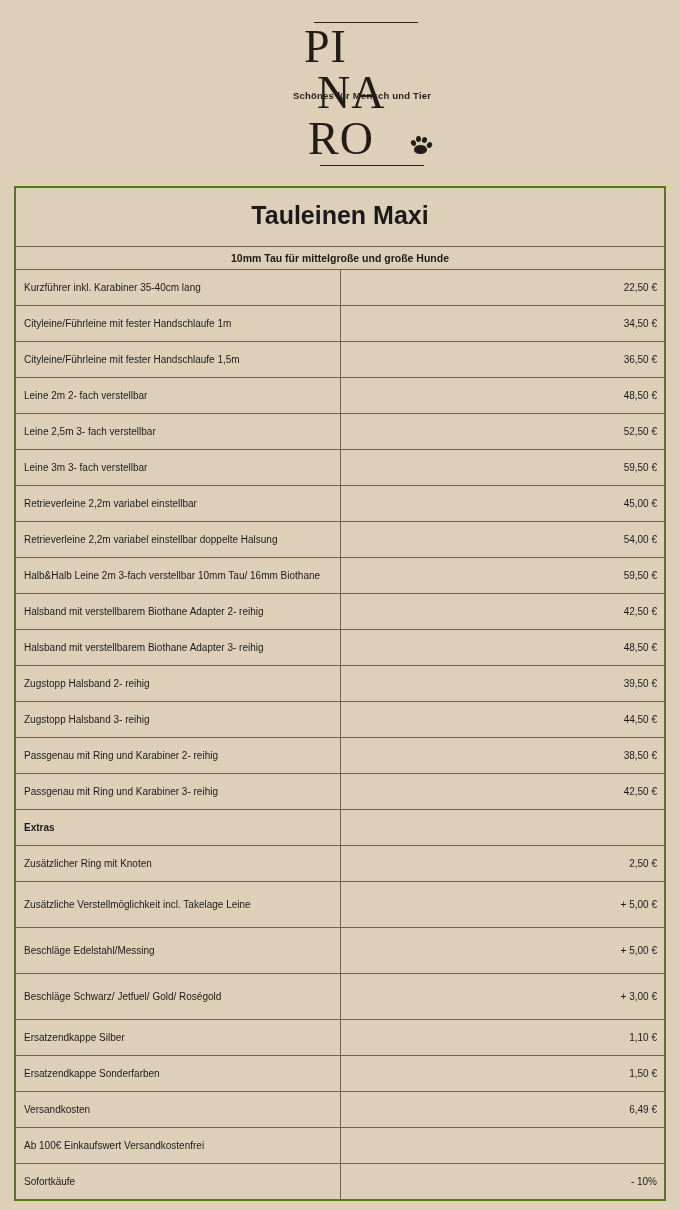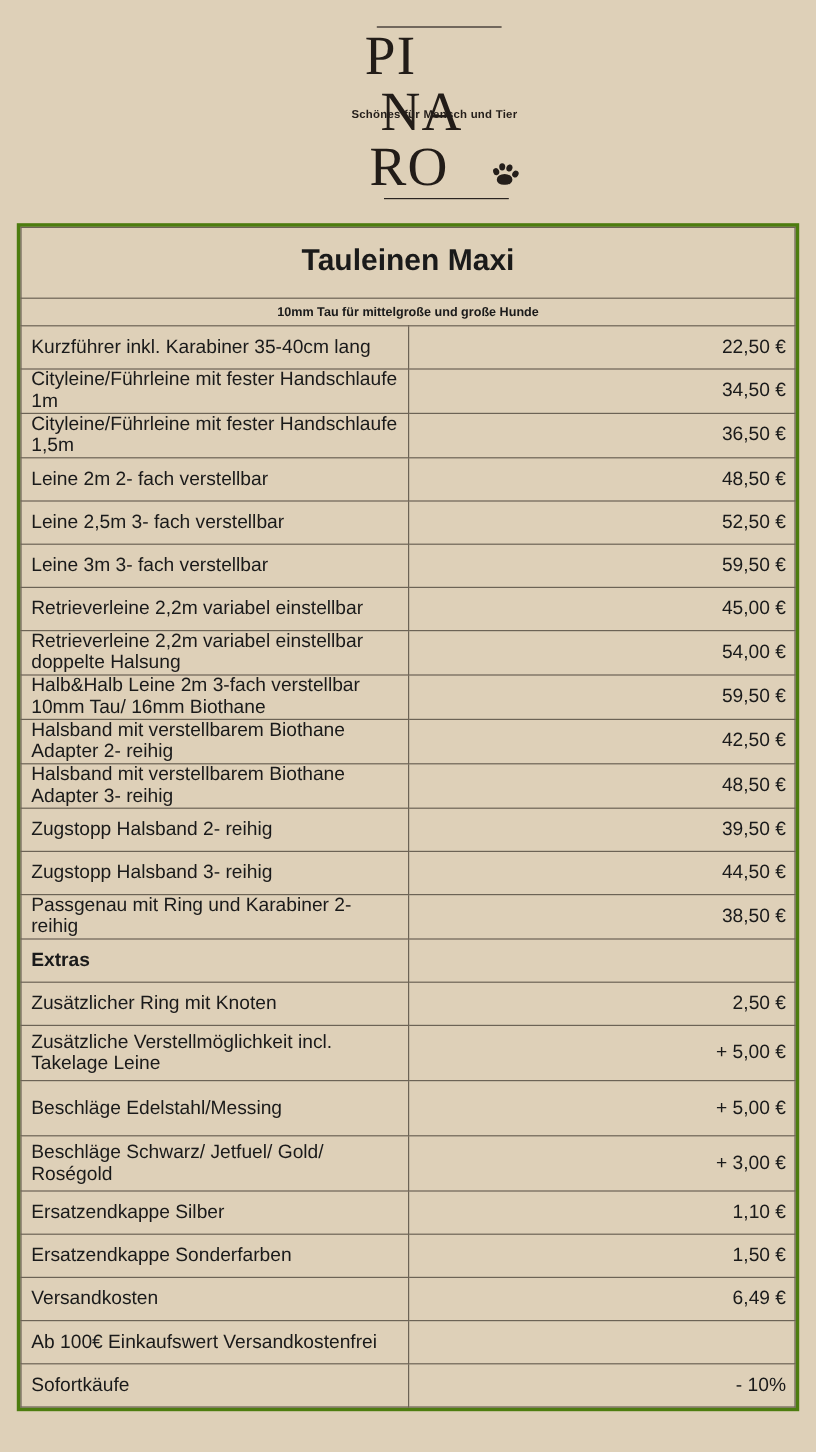--- a/index.html
+++ b/index.html
@@ -89,32 +89,32 @@
   }
   .paw .p1 { width: 5px; height: 6px; left: 1px;  top: 4px;  transform: rotate(-20deg); }
   .paw .p2 { width: 5px; height: 6px; left: 6px;  top: 0px; }
   .paw .p3 { width: 5px; height: 6px; left: 12px; top: 1px;  transform: rotate(18deg); }
   .paw .p4 { width: 5px; height: 6px; left: 17px; top: 6px;  transform: rotate(34deg); }
   .paw .main { width: 13px; height: 9px; left: 4px; top: 9px; border-radius: 50% 50% 45% 45%; }
 
   
   .table-wrap {
     margin: 0 14px;
-    border: 3px solid #4d7c0f;
+    border: 1px solid #4d7c0f;
     background: #ded0b8;
   }
   table {
     width: 100%;
     border-collapse: collapse;
     table-layout: fixed;
   }
   td {
     border: 1px solid #6c6355;
     padding: 0 8px;
-    font-size: 16px;
+    font-size: 10px;
     vertical-align: middle;
   }
   .title-row td {
     text-align: center;
     font-size: 25px;
     font-weight: 700;
     height: 50px;
     padding: 2px 0 6px;
   }
   .sub-row td {
@@ -217,20 +217,24 @@
           <td class="price">39,50 €</td>
         </tr>
         <tr class="item">
           <td class="name">Zugstopp Halsband 3- reihig</td>
           <td class="price">44,50 €</td>
         </tr>
         <tr class="item">
           <td class="name">Passgenau mit Ring und Karabiner 2- reihig</td>
           <td class="price">38,50 €</td>
         </tr>
+        <tr class="item">
+          <td class="name">Passgenau mit Ring und Karabiner 3- reihig</td>
+          <td class="price">42,50 €</td>
+        </tr>
         <tr class="item bold">
           <td class="name">Extras</td>
           <td class="price"></td>
         </tr>
         <tr class="item">
           <td class="name">Zusätzlicher Ring mit Knoten</td>
           <td class="price">2,50 €</td>
         </tr>
         <tr class="item tall">
           <td class="name">Zusätzliche Verstellmöglichkeit incl. Takelage Leine</td>

